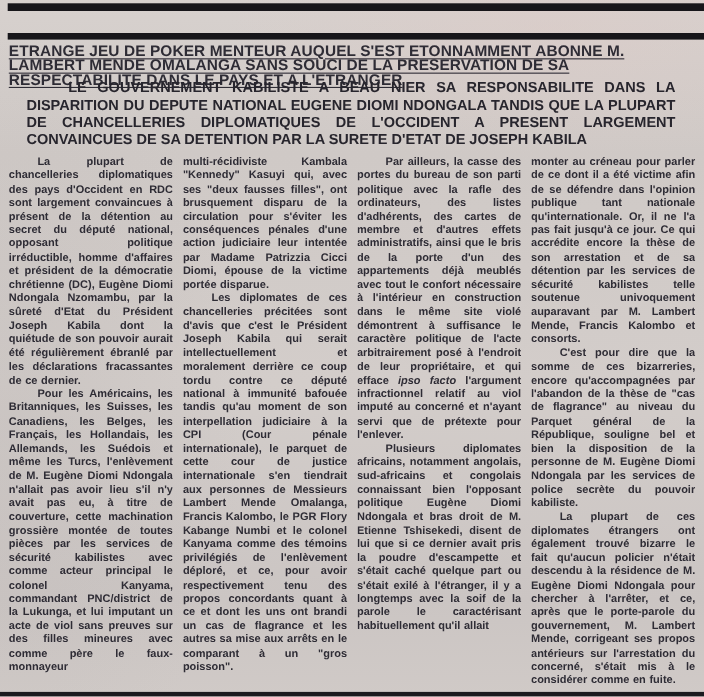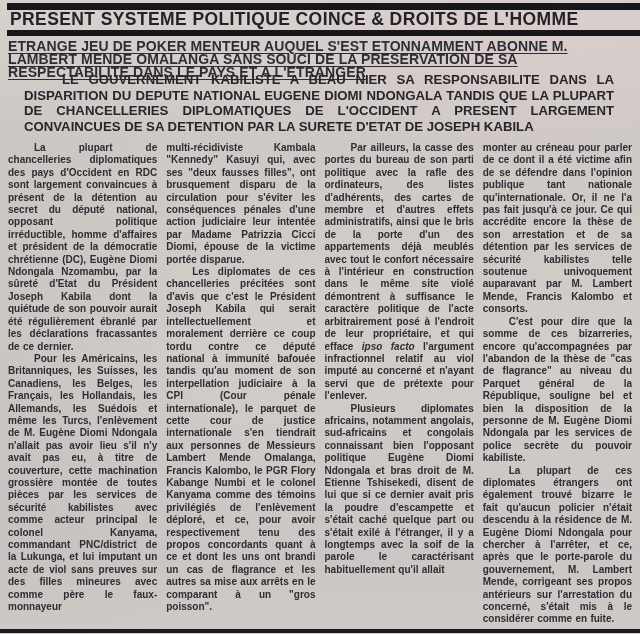--- a/index.html
+++ b/index.html
@@ -99,21 +99,20 @@
     background: #1b1a1e;
   }
 </style>
 </head>
 <body>
 
 <div class="page">
 
   <div class="top-rule"></div>
 
-  <h1 class="headline">PRESENT SYSTEME POLITIQUE COINCE &amp; DROITS DE L'HOMME</h1>
 
   <div class="headline-rule"></div>
 
   <p class="kicker">ETRANGE JEU DE POKER MENTEUR AUQUEL S'EST ETONNAMMENT ABONNE M. LAMBERT MENDE OMALANGA SANS SOUCI DE LA PRESERVATION DE SA RESPECTABILITE DANS LE PAYS ET A L'ETRANGER</p>
 
   <p class="deck">LE GOUVERNEMENT KABILISTE A BEAU NIER SA RESPONSABILITE DANS LA DISPARITION DU DEPUTE NATIONAL EUGENE DIOMI NDONGALA TANDIS QUE LA PLUPART DE CHANCELLERIES DIPLOMATIQUES DE L'OCCIDENT A PRESENT LARGEMENT CONVAINCUES DE SA DETENTION PAR LA SURETE D'ETAT DE JOSEPH KABILA</p>
 
   <div class="columns">
 
     <div class="col">

